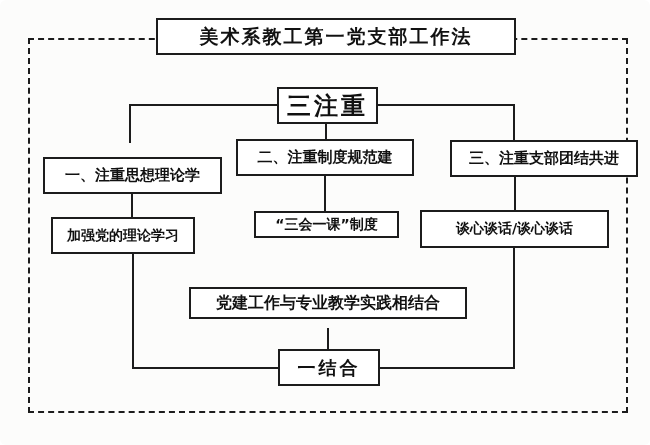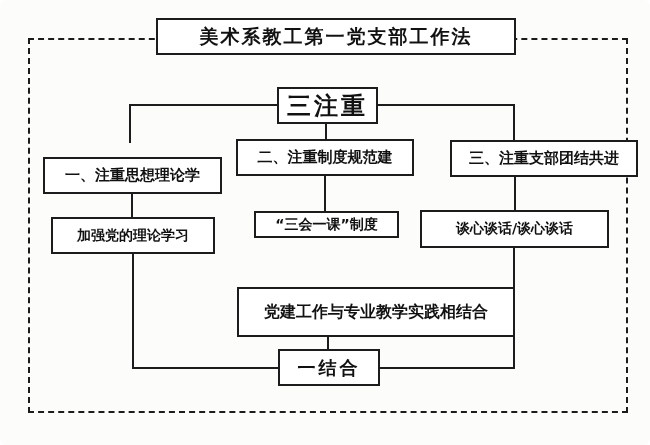--- a/index.html
+++ b/index.html
@@ -45,24 +45,24 @@
     justify-content: center;
     text-align: center;
     white-space: nowrap;
     z-index: 3;
   }
   .title-box       { left:156px; top:18px;  width:360px; height:37px; font-size:19px; letter-spacing:2px; }
   .top-node        { left:277px; top:87px;  width:101px; height:37px; font-size:24px; letter-spacing:3px; }
   .branch-1        { left:43px;  top:141px; width:179px; height:37px; font-size:15px;margin-top:16px; }
   .branch-2        { left:236px; top:139px; width:178px; height:37px; font-size:15px; }
   .branch-3        { left:422px; top:140px; width:188px; height:37px; font-size:15px;margin-left:28px; }
-  .detail-1        { left:51px;  top:217px; width:164px; height:37px; font-size:14px;text-align:right; }
+  .detail-1        { left:51px;  top:217px; width:144px; height:37px; font-size:14px;text-align:right; }
   .detail-2        { left:254px; top:211px; width:145px; height:27px; font-size:14px; }
   .detail-3        { left:420px; top:210px; width:189px; height:38px; font-size:14px; }
-  .integration-box { left:189px; top:287px; width:278px; height:50px; font-size:16px;margin-left:48px; }
+  .integration-box { left:189px; top:287px; width:278px; height:32px; font-size:16px; }
   .bottom-node     { left:278px; top:349px; width:102px; height:37px; font-size:18px; letter-spacing:3px;text-align:center; }
 
   
   .l1  { left:129px; top:104px; width:149px; height:2px; }
   .l2  { left:377px; top:104px; width:138px; height:2px; }
   .l3  { left:129px; top:104px; width:2px;  height:39px; }
   .l4  { left:513px; top:104px; width:2px;  height:38px; }
   .l5  { left:325px; top:123px; width:2px;  height:18px; }
   .l6  { left:131px; top:177px; width:2px;  height:42px; }
   .l7  { left:324px; top:175px; width:2px;  height:38px; }

